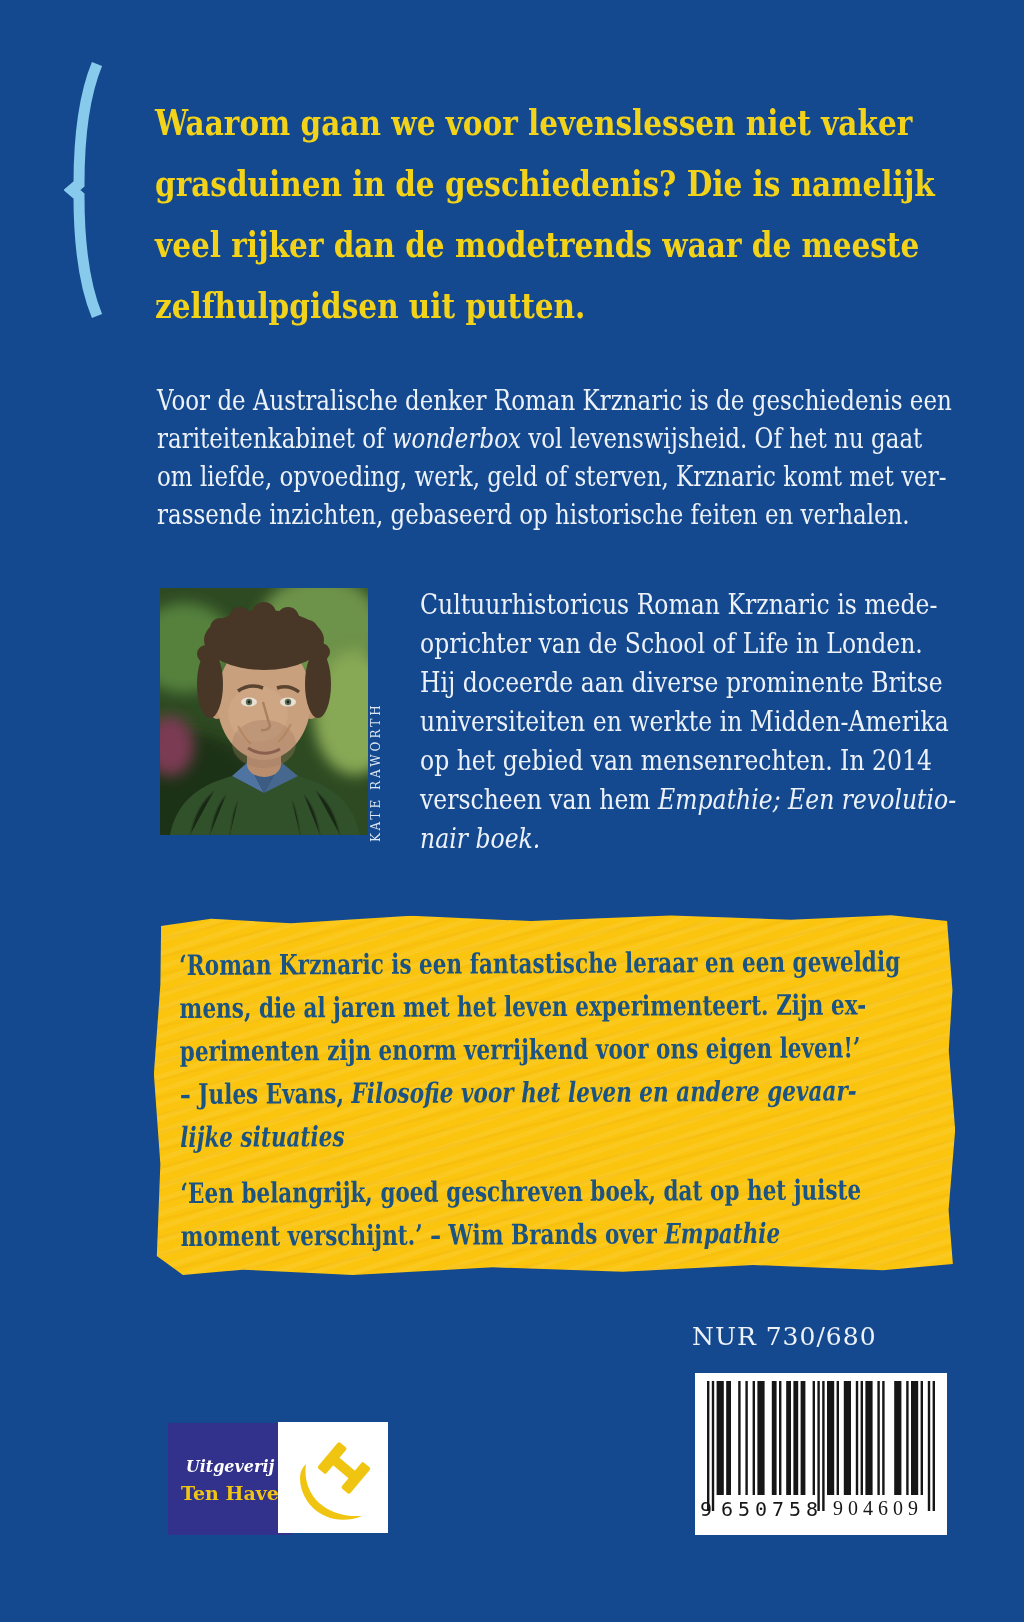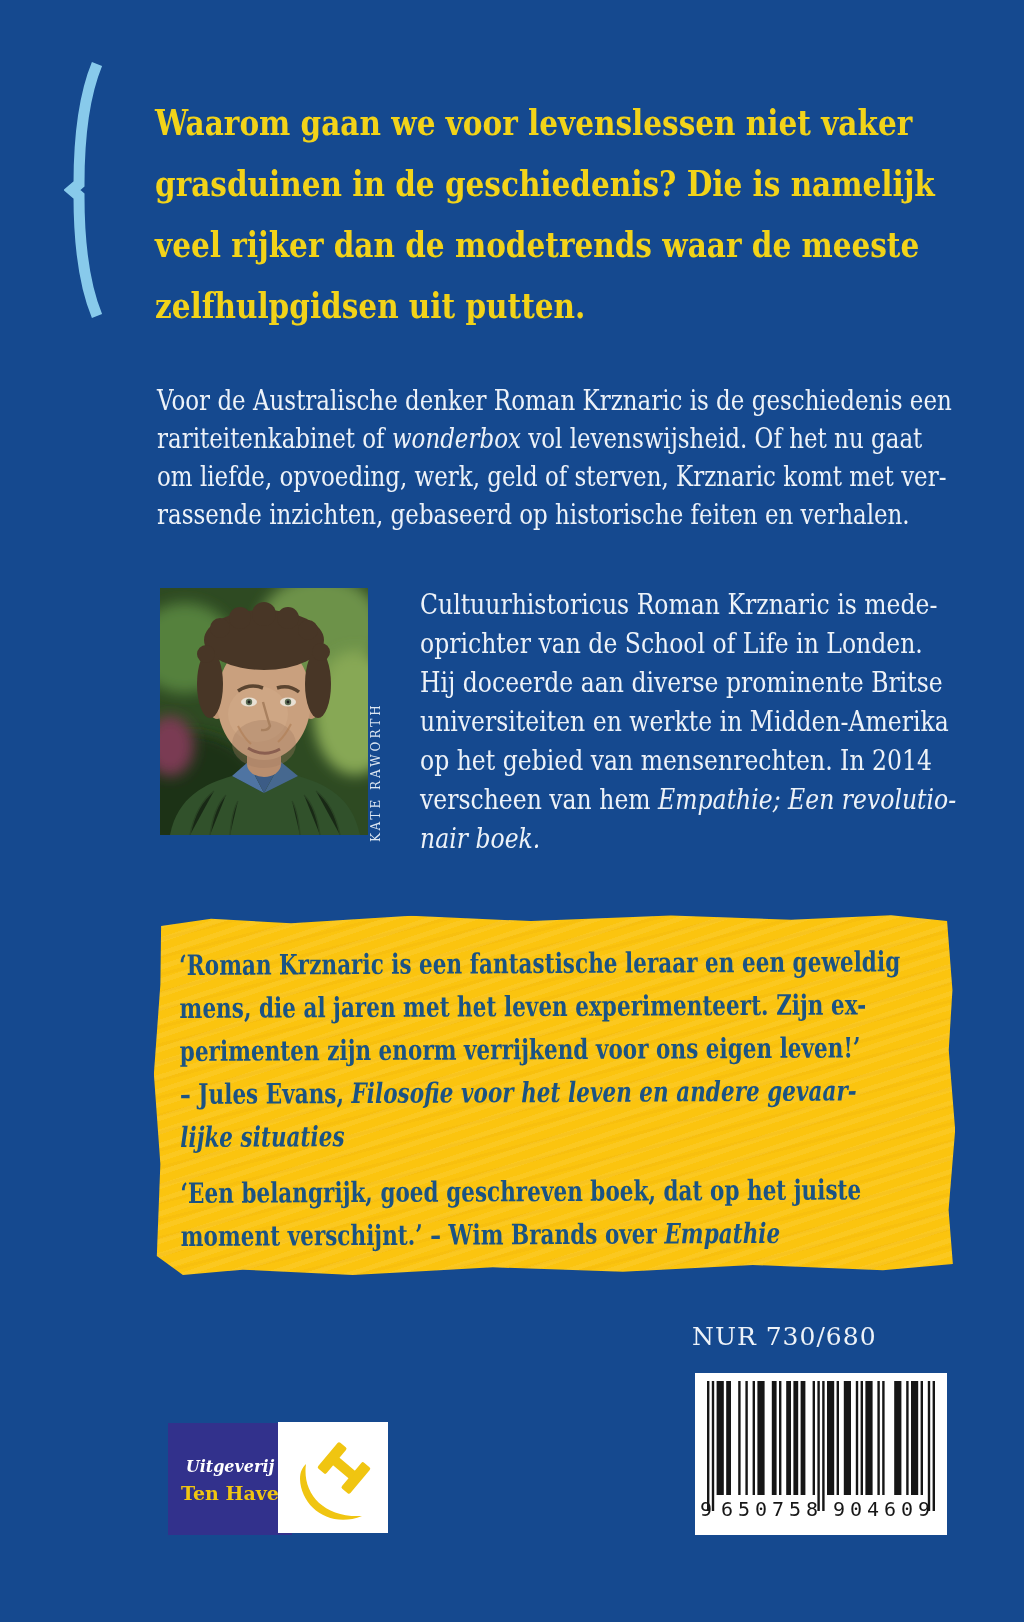--- a/index.html
+++ b/index.html
@@ -47,21 +47,21 @@
 
   .nur{position:absolute;left:692px;top:1322px;color:var(--white_text);
        font-size:25px;letter-spacing:1px;}
 
   .barcode{position:absolute;left:695px;top:1373px;width:252px;height:162px;background:#fff;}
   .barcode svg{position:absolute;left:0;top:0;}
   .bcd{position:absolute;top:124px;height:24px;color:var(--barcode_ink);
        font-family:"DejaVu Sans Mono",monospace;font-size:20px;text-align:center;}
   .bcd-first{left:1px;width:20px;}
   .bcd-g1{left:21px;width:112px;letter-spacing:5px;}
-  .bcd-g2{left:133px;width:112px;letter-spacing:5px;}
+  .bcd-g2{left:127px;width:112px;letter-spacing:5px;font-family:Liberation Serif, serif;}
 
   .pub-imprint{position:absolute;left:168px;top:1423px;width:124px;height:112px;
                background:var(--imprint_bg);text-align:center;}
   .pub-uitgeverij{margin-top:34px;color:#fff;font-style:italic;font-weight:bold;font-size:16px;}
   .pub-name{margin-top:6px;color:var(--logo_yellow);font-weight:bold;font-size:19px;}
 
   .pub-mark{position:absolute;left:278px;top:1422px;width:110px;height:111px;background:#fff;}
 </style>
 </head>
 <body>

